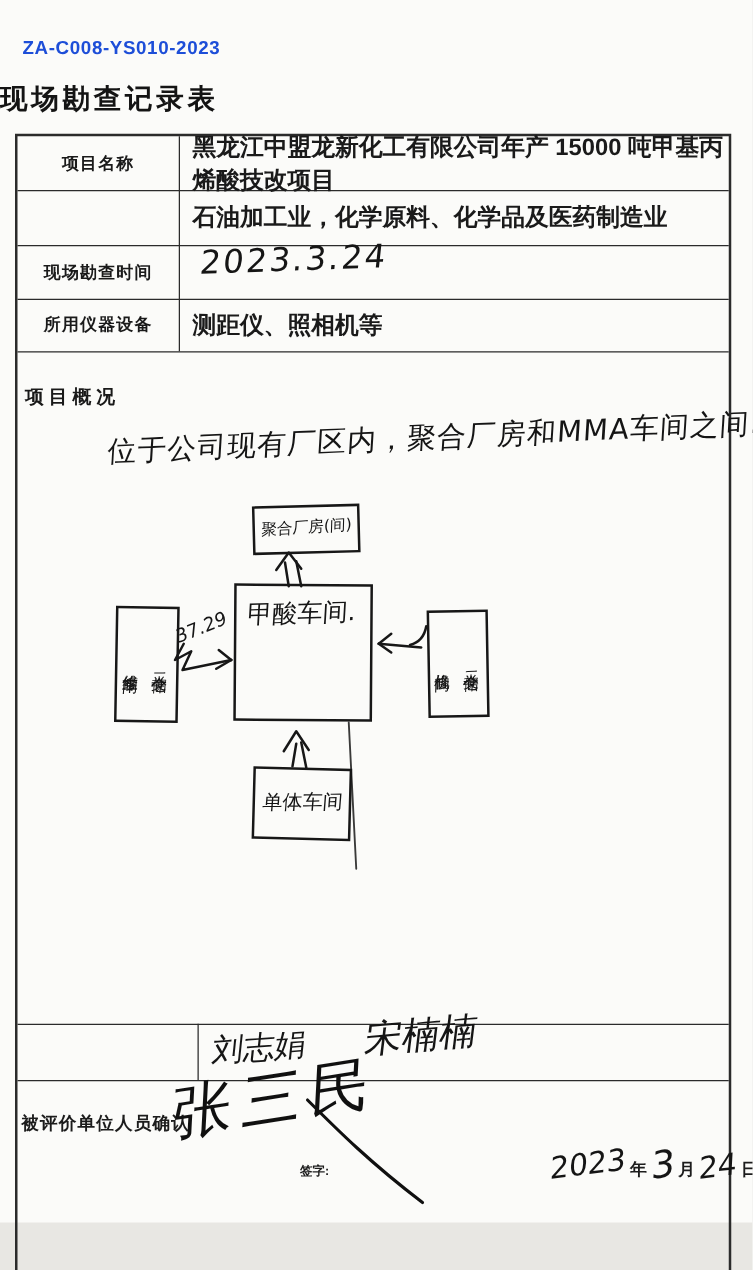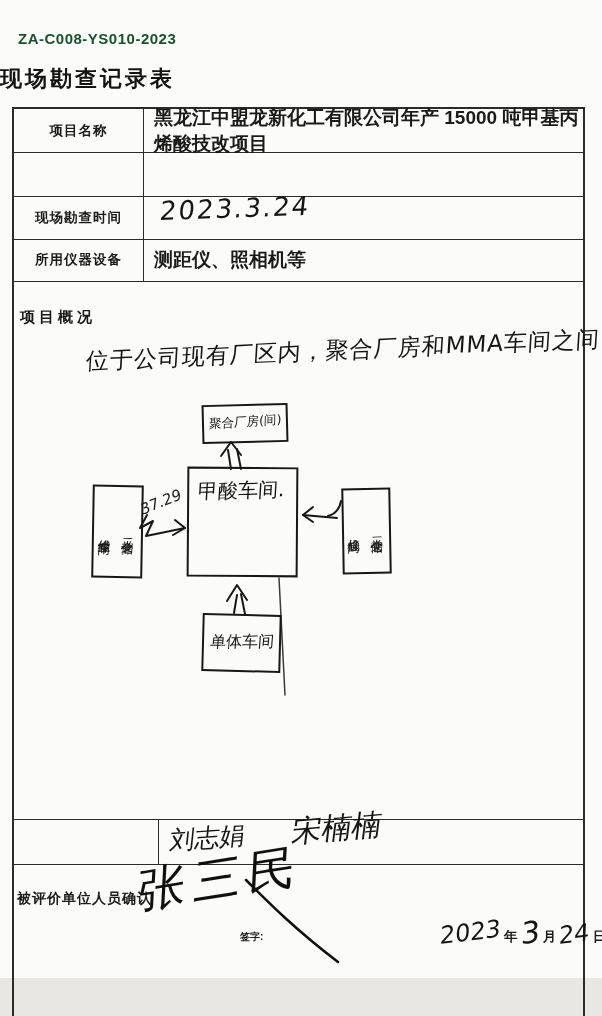--- a/index.html
+++ b/index.html
@@ -10,21 +10,21 @@
     color:#1c1c1c;
     -webkit-font-smoothing:antialiased;
   }
   .page{
     position:relative;width:602px;height:978px;
     background:#fbfbf9;
   }
   
   .doc-number{
     position:absolute;left:18px;top:30px;
-    font-size:15px;font-weight:700;letter-spacing:.5px;color:#14532d;
+    font-size:15px;font-weight:700;letter-spacing:.5px;color:#1d4ed8;
   }
   .form-title{
     position:absolute;left:0;top:64px;width:602px;
     font-size:22px;font-weight:700;letter-spacing:3px;color:#141414;
   }
   
   .tbl{
     position:absolute;left:12px;top:107px;width:573px;height:994px;
     border:2px solid #2b2b2b;box-sizing:border-box;
   }
@@ -106,20 +106,21 @@
     <div class="hline" style="top:710px"></div>
     <div class="hline" style="top:755px"></div>
     <div class="vline" style="left:129px;top:0;height:172px"></div>
     <div class="vline" style="left:144px;top:710px;height:45px"></div>
 
     <div class="cell-label" style="left:0;top:0;width:129px;height:43px">项目名称</div>
     <div class="cell-label" style="left:0;top:87px;width:129px;height:43px">现场勘查时间</div>
     <div class="cell-label" style="left:0;top:130px;width:129px;height:42px">所用仪器设备</div>
 
     <div class="cell-value" style="left:140px;top:0;width:425px;height:43px">黑龙江中盟龙新化工有限公司年产 15000 吨甲基丙烯酸技改项目</div>
+    <div class="cell-value" style="left:140px;top:43px;width:425px;height:44px">石油加工业，化学原料、化学品及医药制造业</div>
     <div class="cell-value" style="left:140px;top:130px;width:425px;height:42px">测距仪、照相机等</div>
 
   </div>
 
   <div class="hw hw-date">2023.3.24</div>
 
   <div class="overview-label">项目概况</div>
   <div class="hw hw-note">位于公司现有厂区内，聚合厂房和MMA车间之间.</div>
 
   <div class="dbox dbox-top">

